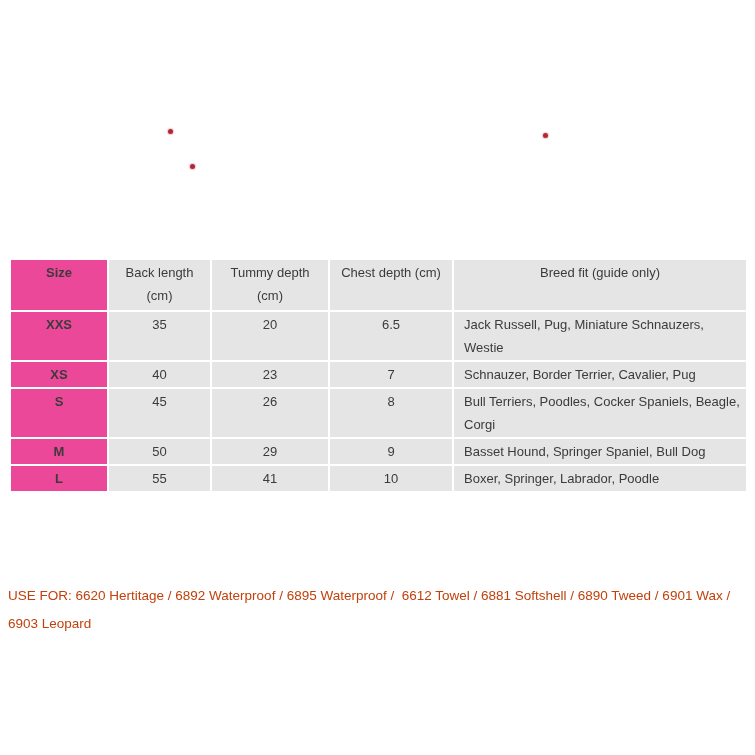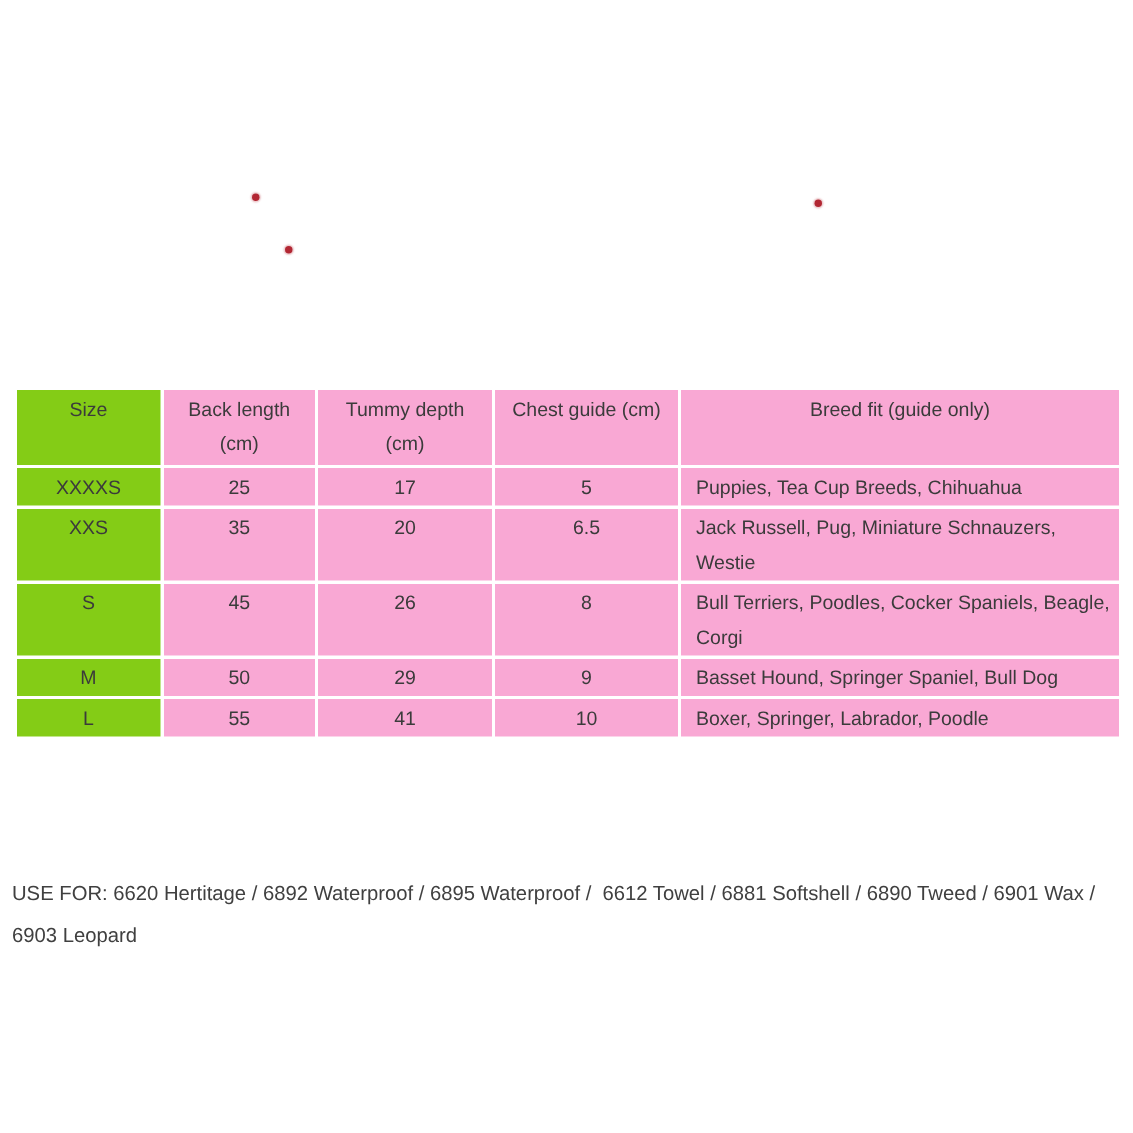--- a/index.html
+++ b/index.html
@@ -34,44 +34,45 @@
     font-size: 13px;
   }
   table.size-chart th,
   table.size-chart td {
     border: 2px solid #ffffff;
     padding: 1px 4px;
     line-height: 23px;
     vertical-align: top;
     text-align: center;
     font-weight: normal;
-    background: #f9a8d4;
+    background: #e5e5e5;
     overflow: hidden;
   }
   table.size-chart th {
     white-space: pre-line;
     height: 48px;
   }
   table.size-chart td {
     height: 23px;
   }
   table.size-chart .col-size-cell {
-    background: #84cc16;
+    background: #ec4899;
+    font-weight: bold;
   }
   table.size-chart td.col-breed {
     text-align: left;
     padding-left: 10px;
     padding-right: 4px;
   }
   .footer-note {
     position: absolute;
     left: 8px;
     top: 582px;
     width: 742px;
-    color: #404040;
+    color: #c2410c;
     font-size: 13.5px;
     line-height: 28px;
     white-space: pre-wrap;
   }
 </style>
 </head>
 <body>
 
 <div class="page">
 
@@ -87,38 +88,38 @@
       <col style="width:124px">
       <col style="width:294px">
     </colgroup>
     <thead>
       <tr>
         <th class="col-size-cell">Size</th>
         <th>Back length
 (cm)</th>
         <th>Tummy depth
 (cm)</th>
-        <th>Chest guide (cm)</th>
+        <th>Chest depth (cm)</th>
         <th>Breed fit (guide only)</th>
       </tr>
     </thead>
     <tbody>
-        <tr>
-          <td class="col-size-cell">XXXXS</td>
-          <td>25</td>
-          <td>17</td>
-          <td>5</td>
-          <td class="col-breed">Puppies, Tea Cup Breeds, Chihuahua</td>
-        </tr>
         <tr>
           <td class="col-size-cell">XXS</td>
           <td>35</td>
           <td>20</td>
           <td>6.5</td>
           <td class="col-breed">Jack Russell, Pug, Miniature Schnauzers, Westie</td>
+        </tr>
+        <tr>
+          <td class="col-size-cell">XS</td>
+          <td>40</td>
+          <td>23</td>
+          <td>7</td>
+          <td class="col-breed">Schnauzer, Border Terrier, Cavalier, Pug</td>
         </tr>
         <tr>
           <td class="col-size-cell">S</td>
           <td>45</td>
           <td>26</td>
           <td>8</td>
           <td class="col-breed">Bull Terriers, Poodles, Cocker Spaniels, Beagle, Corgi</td>
         </tr>
         <tr>
           <td class="col-size-cell">M</td>

